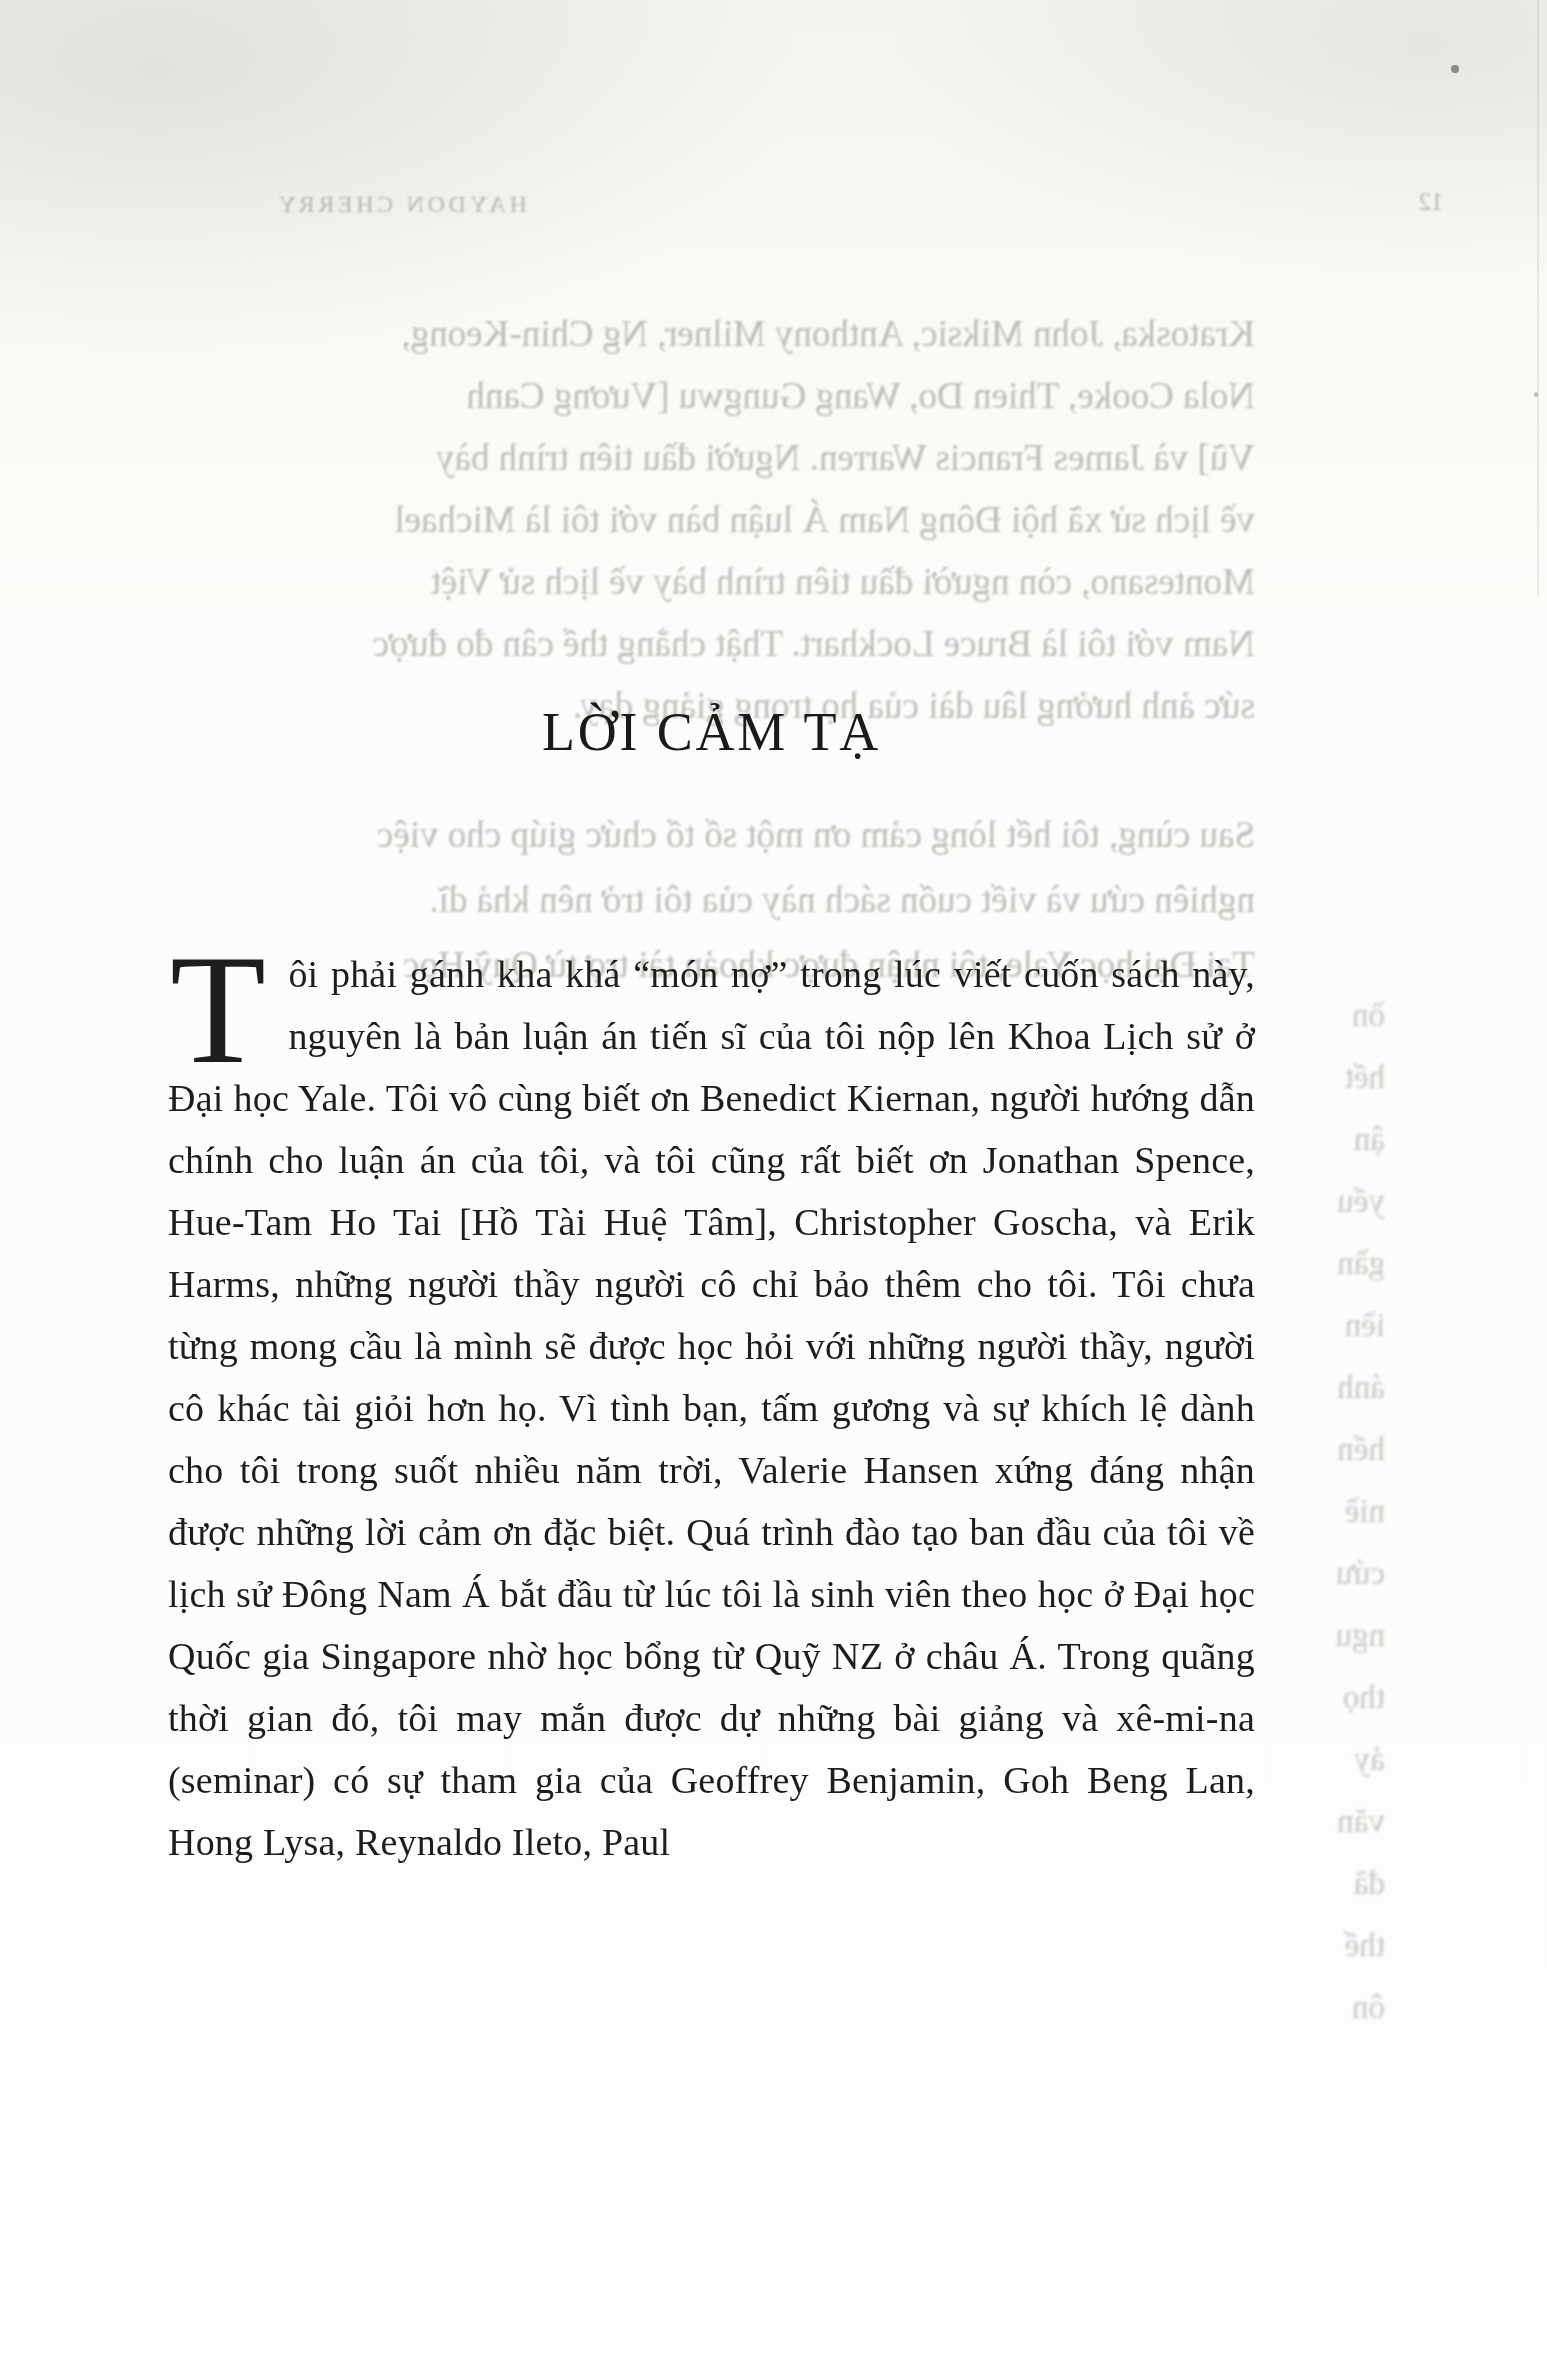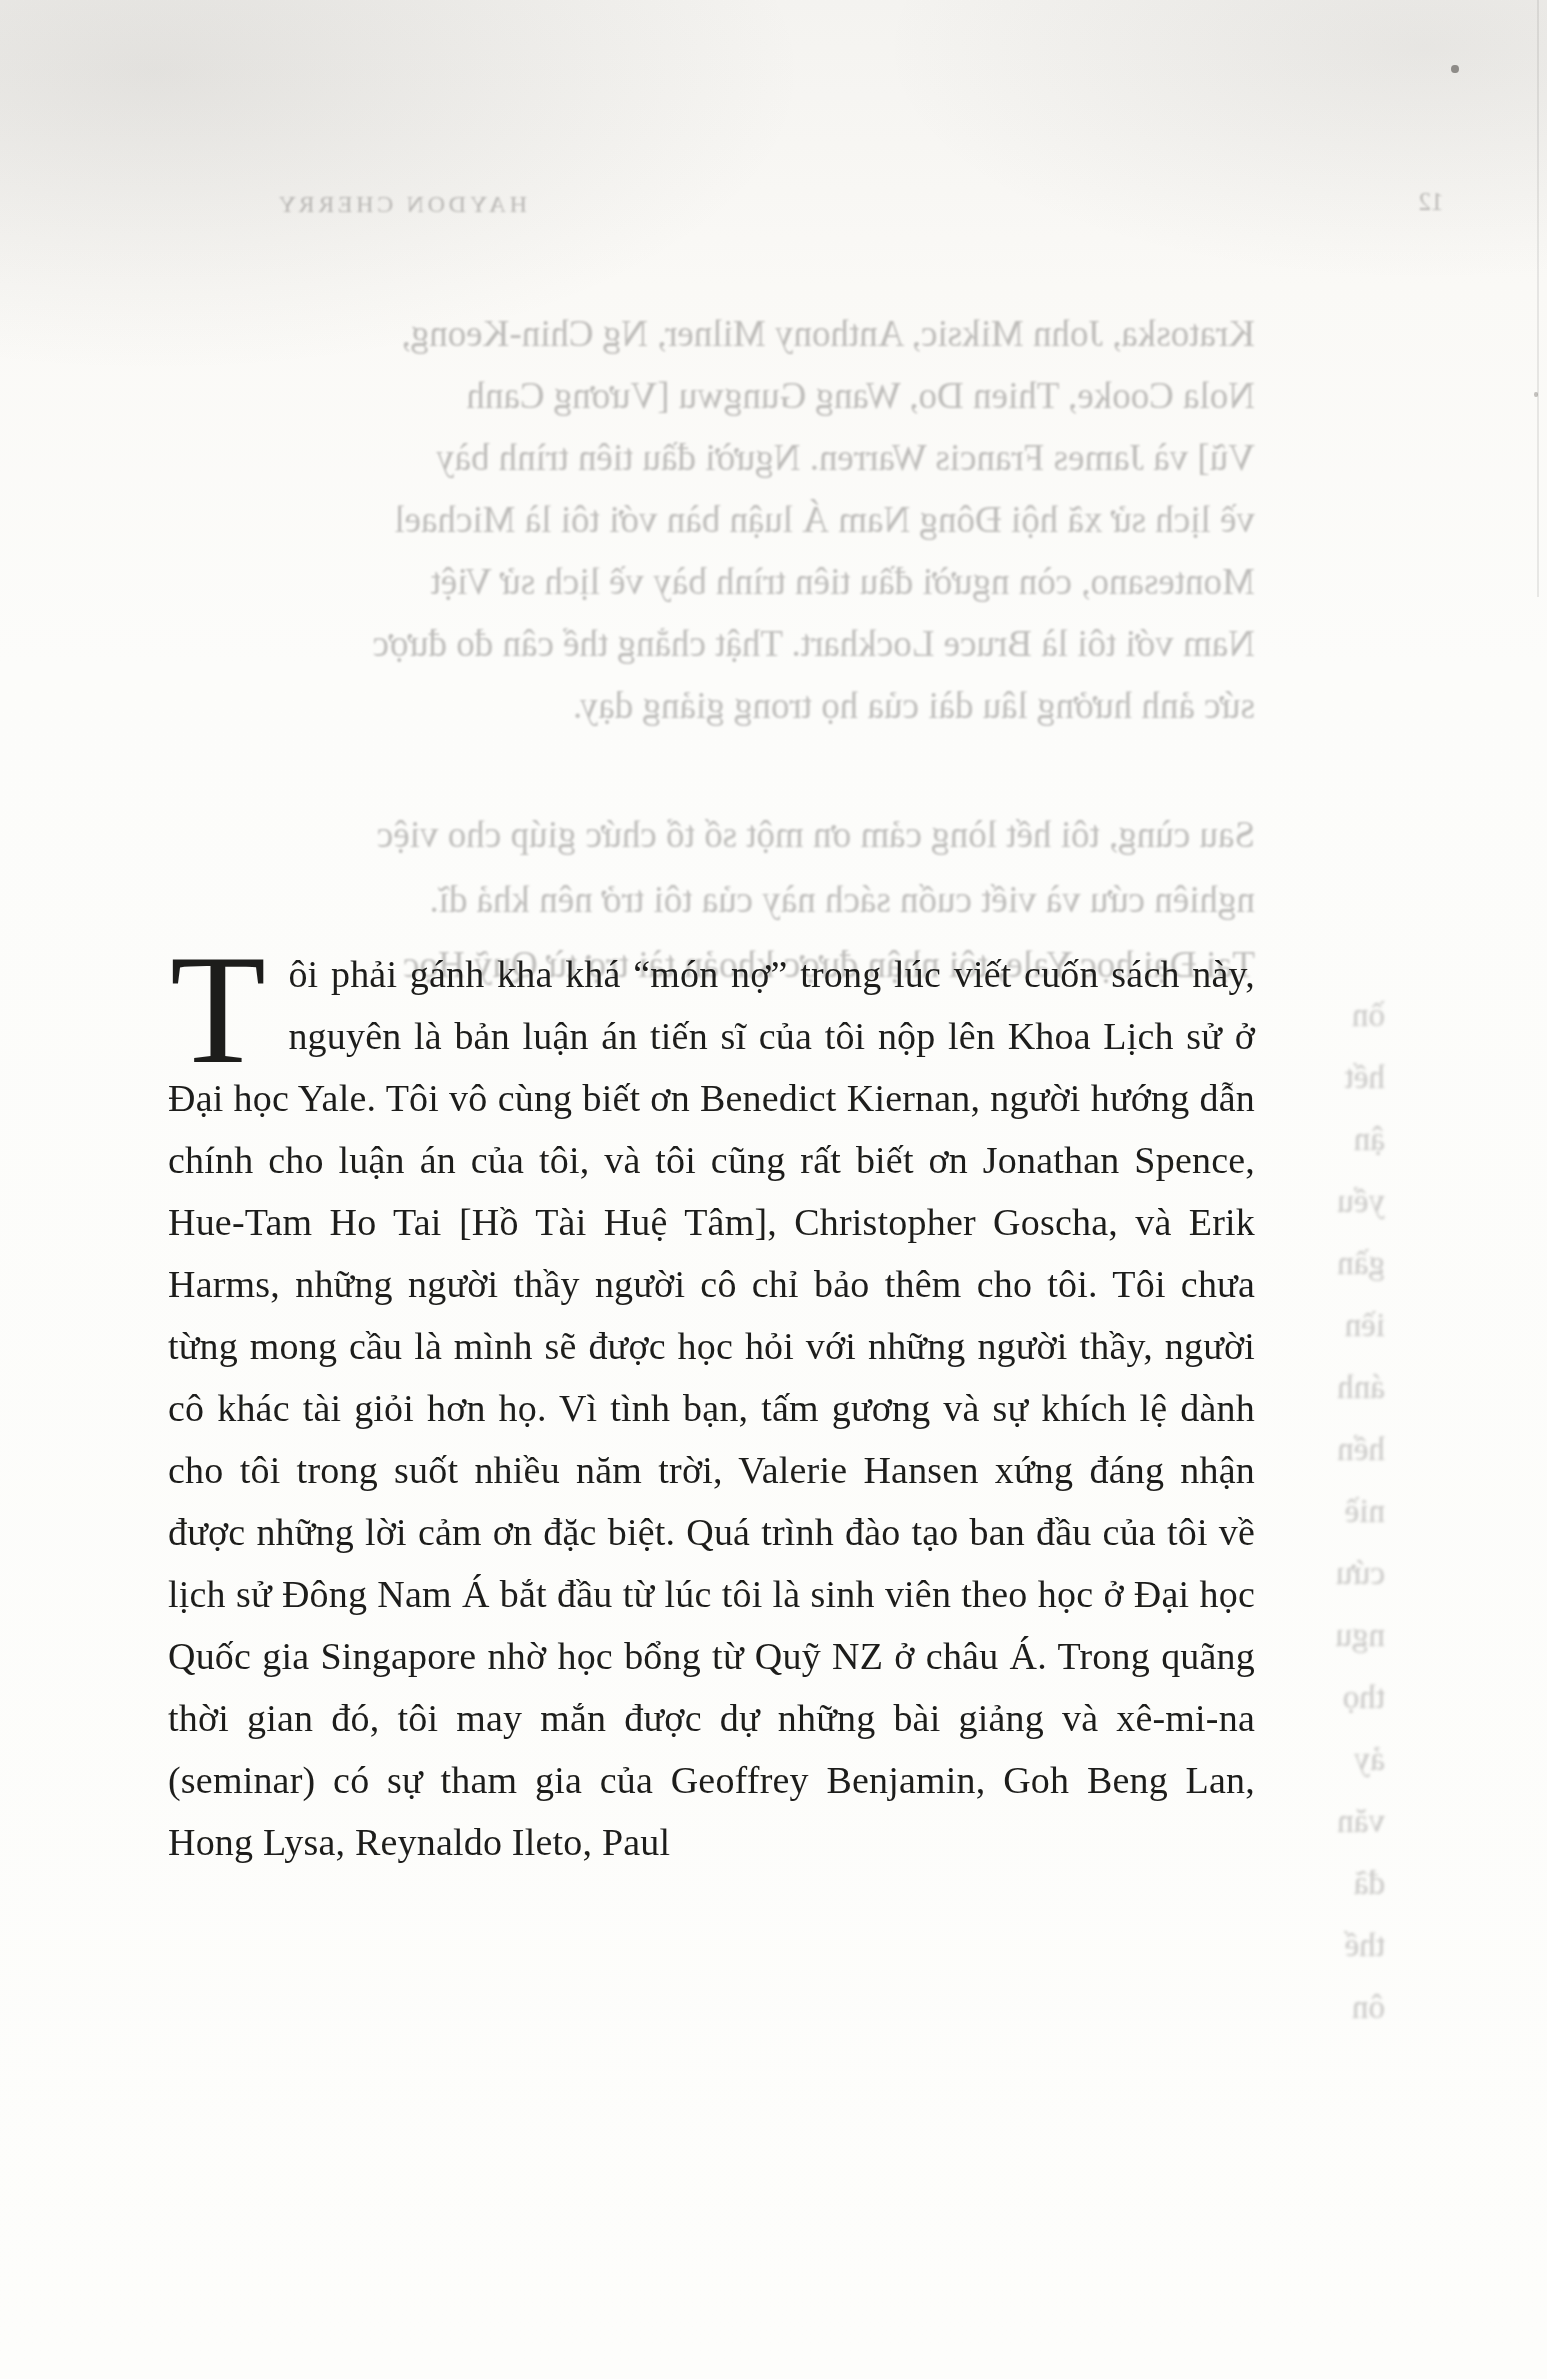--- a/index.html
+++ b/index.html
@@ -144,20 +144,21 @@
   <div class="bleed bleed-top">
       <div class="bleed-line">Kratoska, John Miksic, Anthony Milner, Ng Chin-Keong,</div>
       <div class="bleed-line">Nola Cooke, Thien Do, Wang Gungwu [Vương Canh</div>
       <div class="bleed-line">Vũ] và James Francis Warren. Người đầu tiên trình bày</div>
       <div class="bleed-line">về lịch sử xã hội Đông Nam Á luận bàn với tôi là Michael</div>
       <div class="bleed-line">Montesano, còn người đầu tiên trình bày về lịch sử Việt</div>
       <div class="bleed-line">Nam với tôi là Bruce Lockhart. Thật chẳng thể cân đo được</div>
       <div class="bleed-line">sức ảnh hưởng lâu dài của họ trong giảng dạy.</div>
     </div>
 
+  <h1 class="chapter-title">LỜI CẢM TẠ</h1>
 
   <div class="bleed bleed-mid">
       <div class="bleed-line">Sau cùng, tôi hết lòng cảm ơn một số tổ chức giúp cho việc</div>
       <div class="bleed-line">nghiên cứu và viết cuốn sách này của tôi trở nên khả dĩ.</div>
       <div class="bleed-line">Tại Đại học Yale, tôi nhận được khoản tài trợ từ Quỹ Học</div>
     </div>
 
   <p class="body-text">
     <span class="dropcap">T</span><span>ôi phải gánh kha khá “món nợ” trong lúc viết cuốn sách này, nguyên là bản luận án tiến sĩ của tôi nộp lên Khoa Lịch sử ở Đại học Yale. Tôi vô cùng biết ơn Benedict Kiernan, người hướng dẫn chính cho luận án của tôi, và tôi cũng rất biết ơn Jonathan Spence, Hue-Tam Ho Tai [Hồ Tài Huệ Tâm], Christopher Goscha, và Erik Harms, những người thầy người cô chỉ bảo thêm cho tôi. Tôi chưa từng mong cầu là mình sẽ được học hỏi với những người thầy, người cô khác tài giỏi hơn họ. Vì tình bạn, tấm gương và sự khích lệ dành cho tôi trong suốt nhiều năm trời, Valerie Hansen xứng đáng nhận được những lời cảm ơn đặc biệt. Quá trình đào tạo ban đầu của tôi về lịch sử Đông Nam Á bắt đầu từ lúc tôi là sinh viên theo học ở Đại học Quốc gia Singapore nhờ học bổng từ Quỹ NZ ở châu Á. Trong quãng thời gian đó, tôi may mắn được dự những bài giảng và xê-mi-na (seminar) có sự tham gia của Geoffrey Benjamin, Goh Beng Lan, Hong Lysa, Reynaldo Ileto, Paul</span>
   </p>

